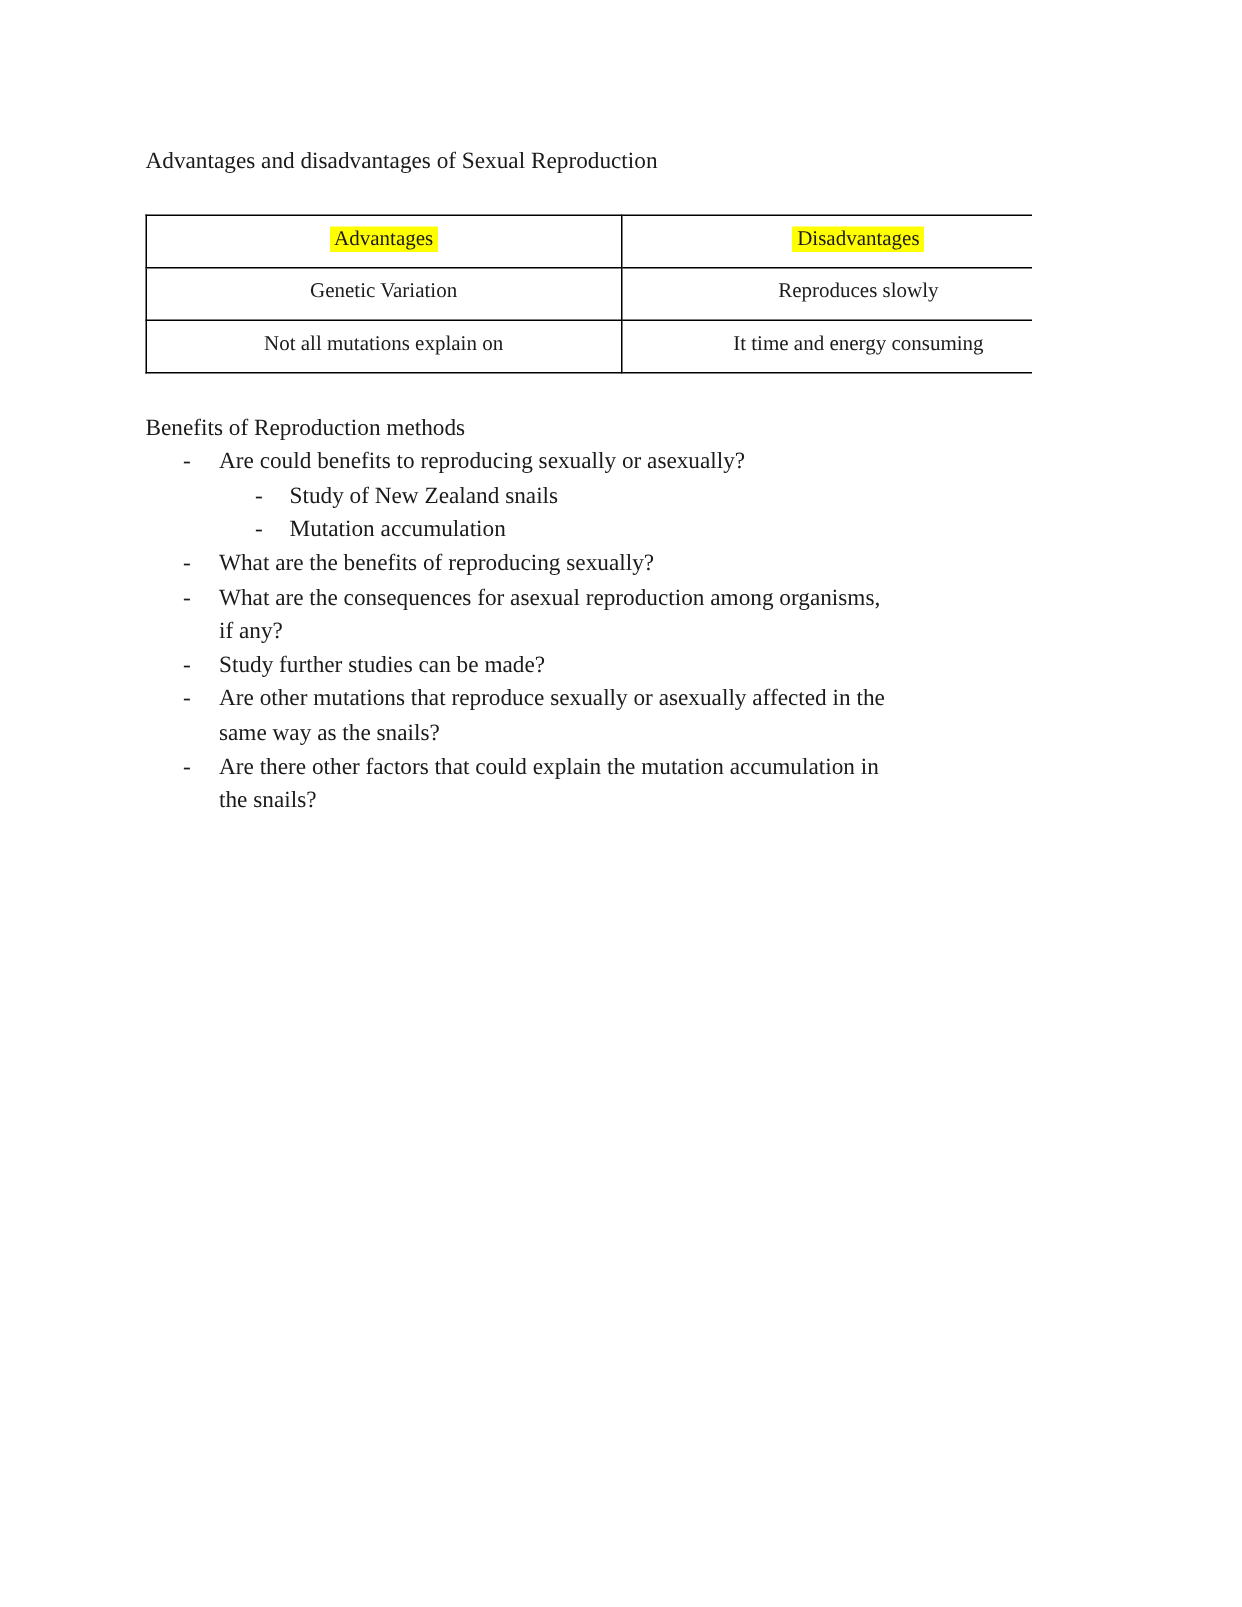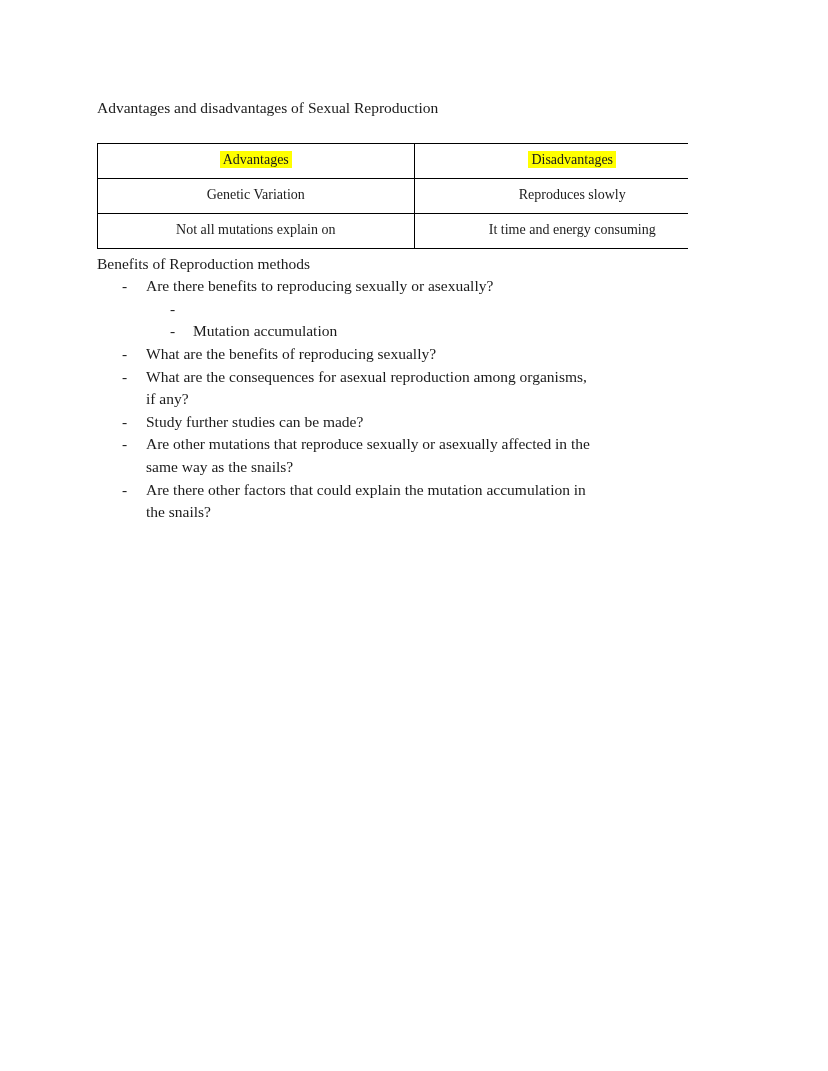--- a/index.html
+++ b/index.html
@@ -44,21 +44,21 @@
     text-align: center;
   }
   table.adv-table td {
     text-align: center;
   }
   .hl {
     background: #ffff00;
     padding: 1px 3px;
   }
   .notes {
-    margin-top: 4px;
+    margin-top: 26px;
   }
   .sec-heading {
     margin: 0;
   }
   .b1, .b2 {
     display: flex;
     align-items: flex-start;
   }
   .b1 { padding-left: 25px; }
   .b1 > .dash { flex: 0 0 24px; }
@@ -94,24 +94,25 @@
     </tr>
   </tbody>
     </table>
 
   <div class="notes">
 
     <p class="sec-heading">Benefits of Reproduction methods</p>
 
     <div class="b1">
       <span class="dash">-</span>
-      <span class="bt">Are there benefits to reproducing sexually or asexually?</span>
+      <span class="bt">Are could benefits to reproducing sexually or asexually?</span>
     </div>
     <div class="b2">
       <span class="dash">-</span>
+      <span class="bt">Study of New Zealand snails</span>
     </div>
     <div class="b2">
       <span class="dash">-</span>
       <span class="bt">Mutation accumulation</span>
     </div>
 
 
     <div class="b1">
       <span class="dash">-</span>
       <span class="bt">What are the benefits of reproducing sexually?</span>

